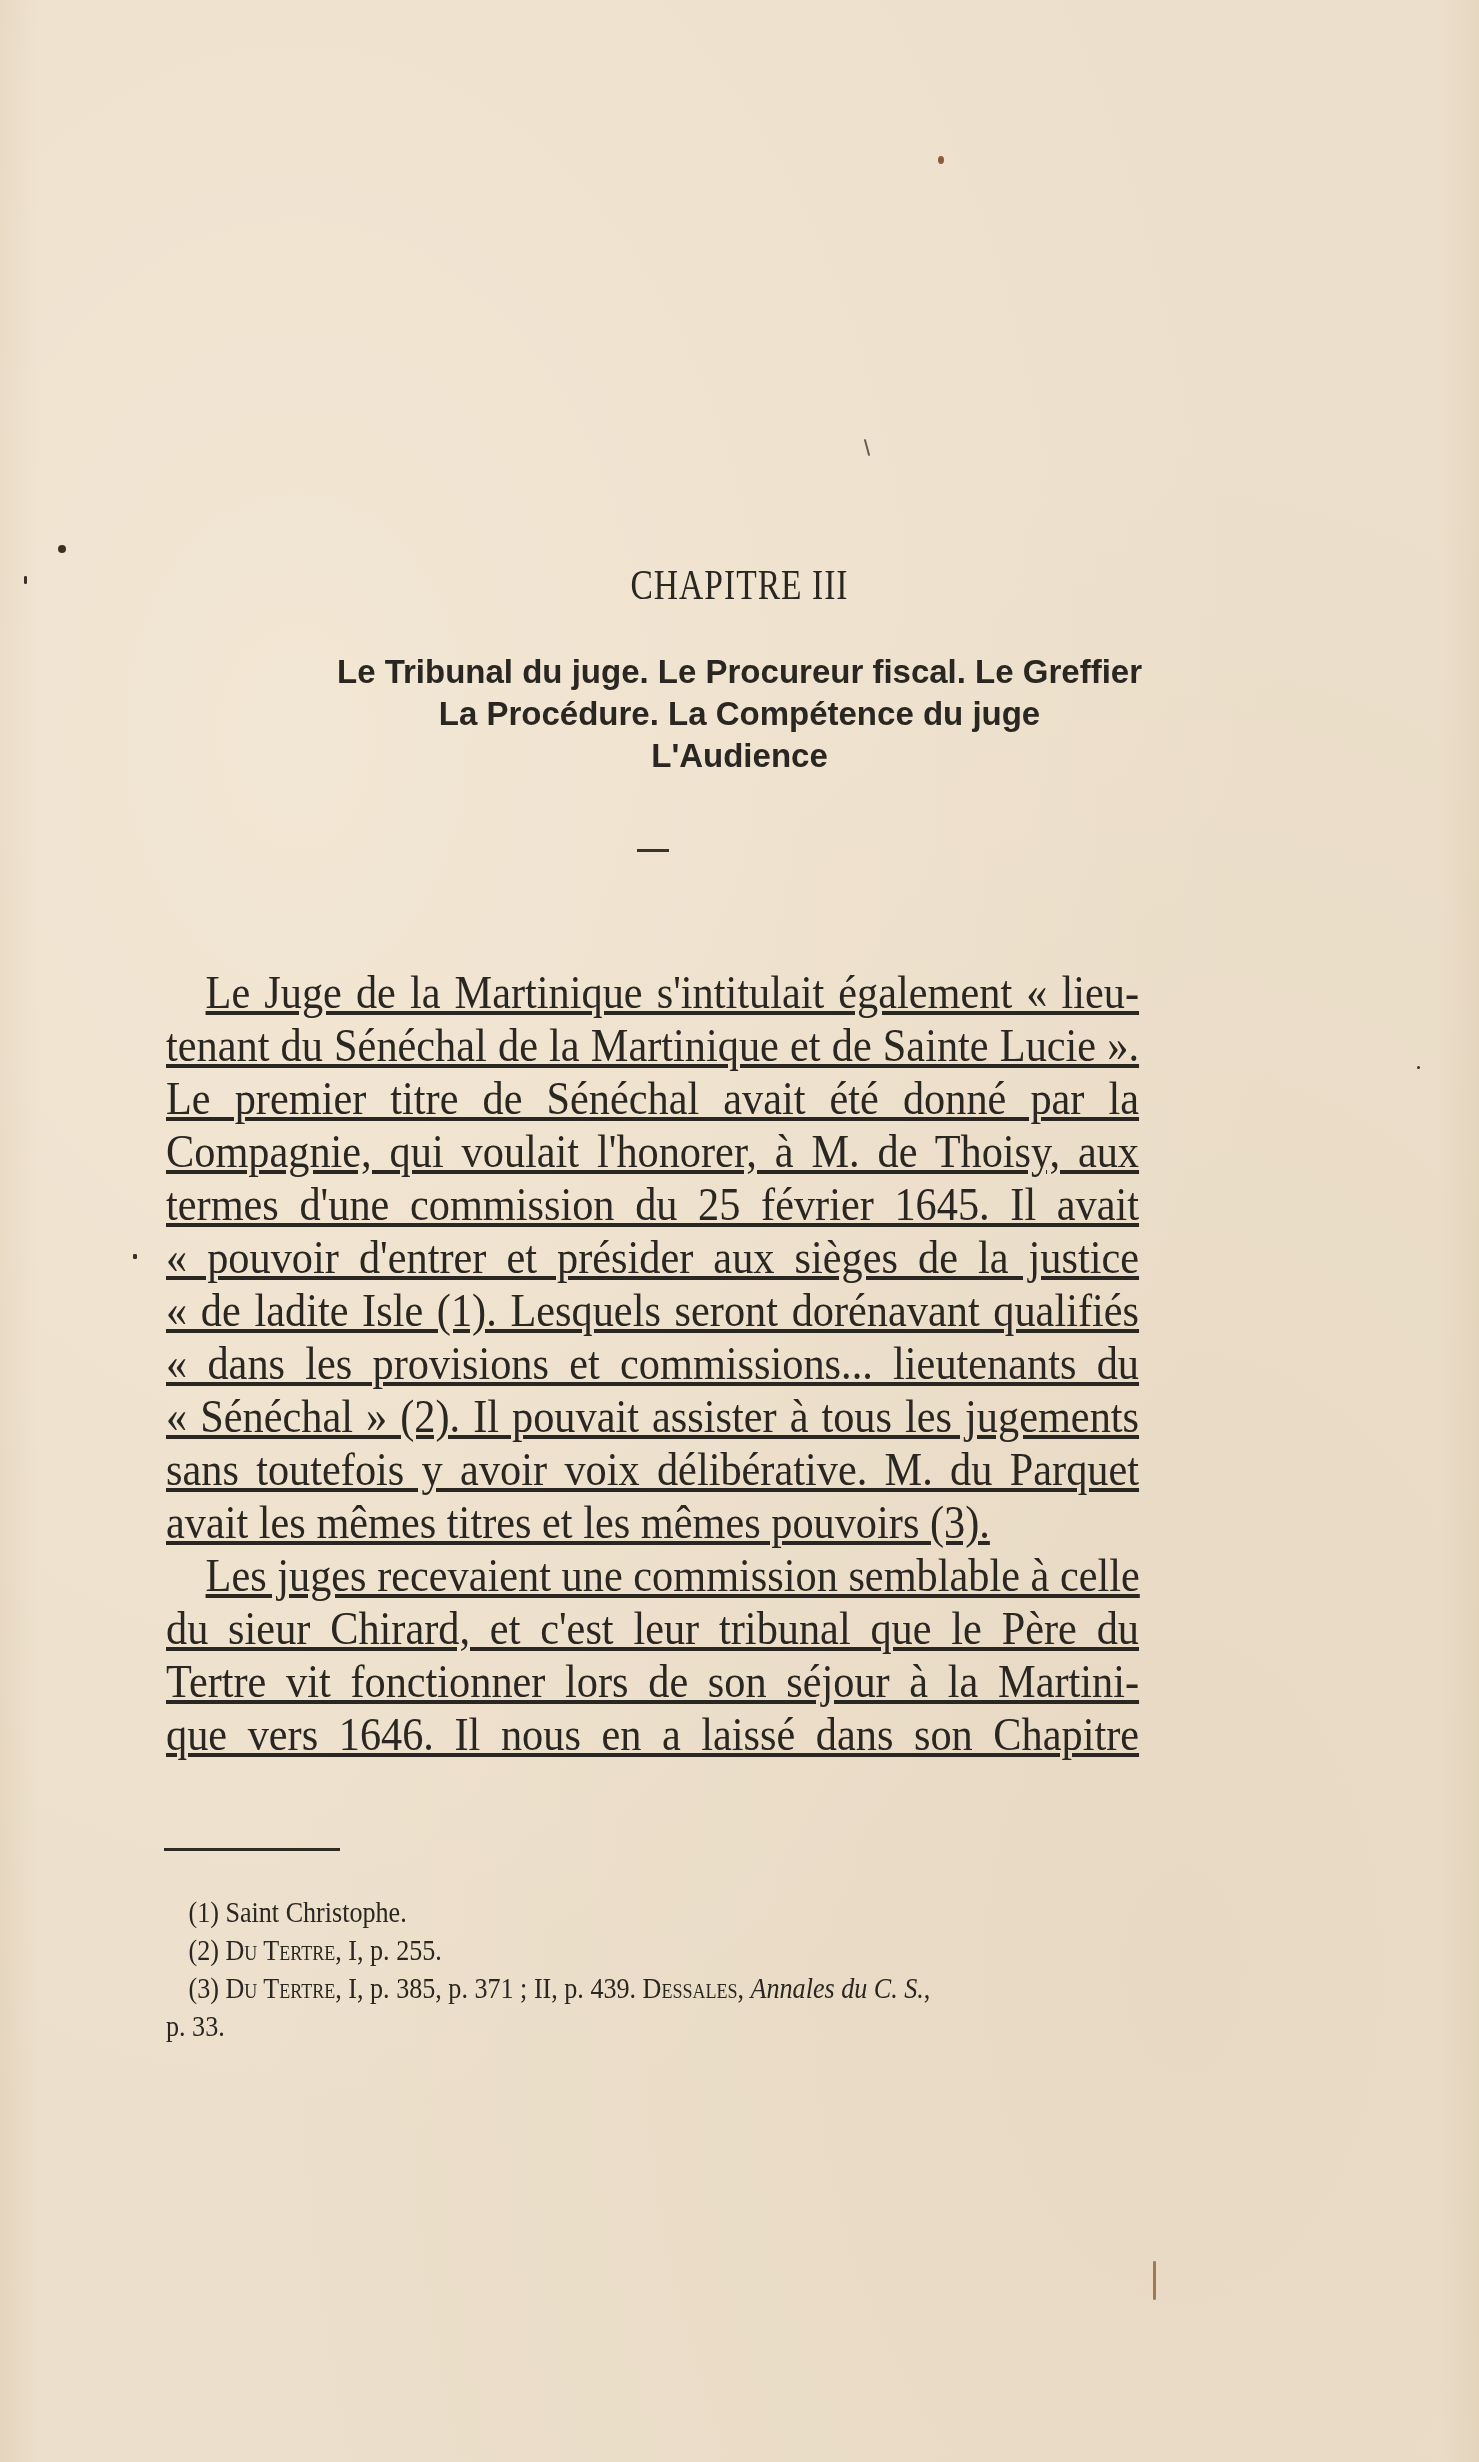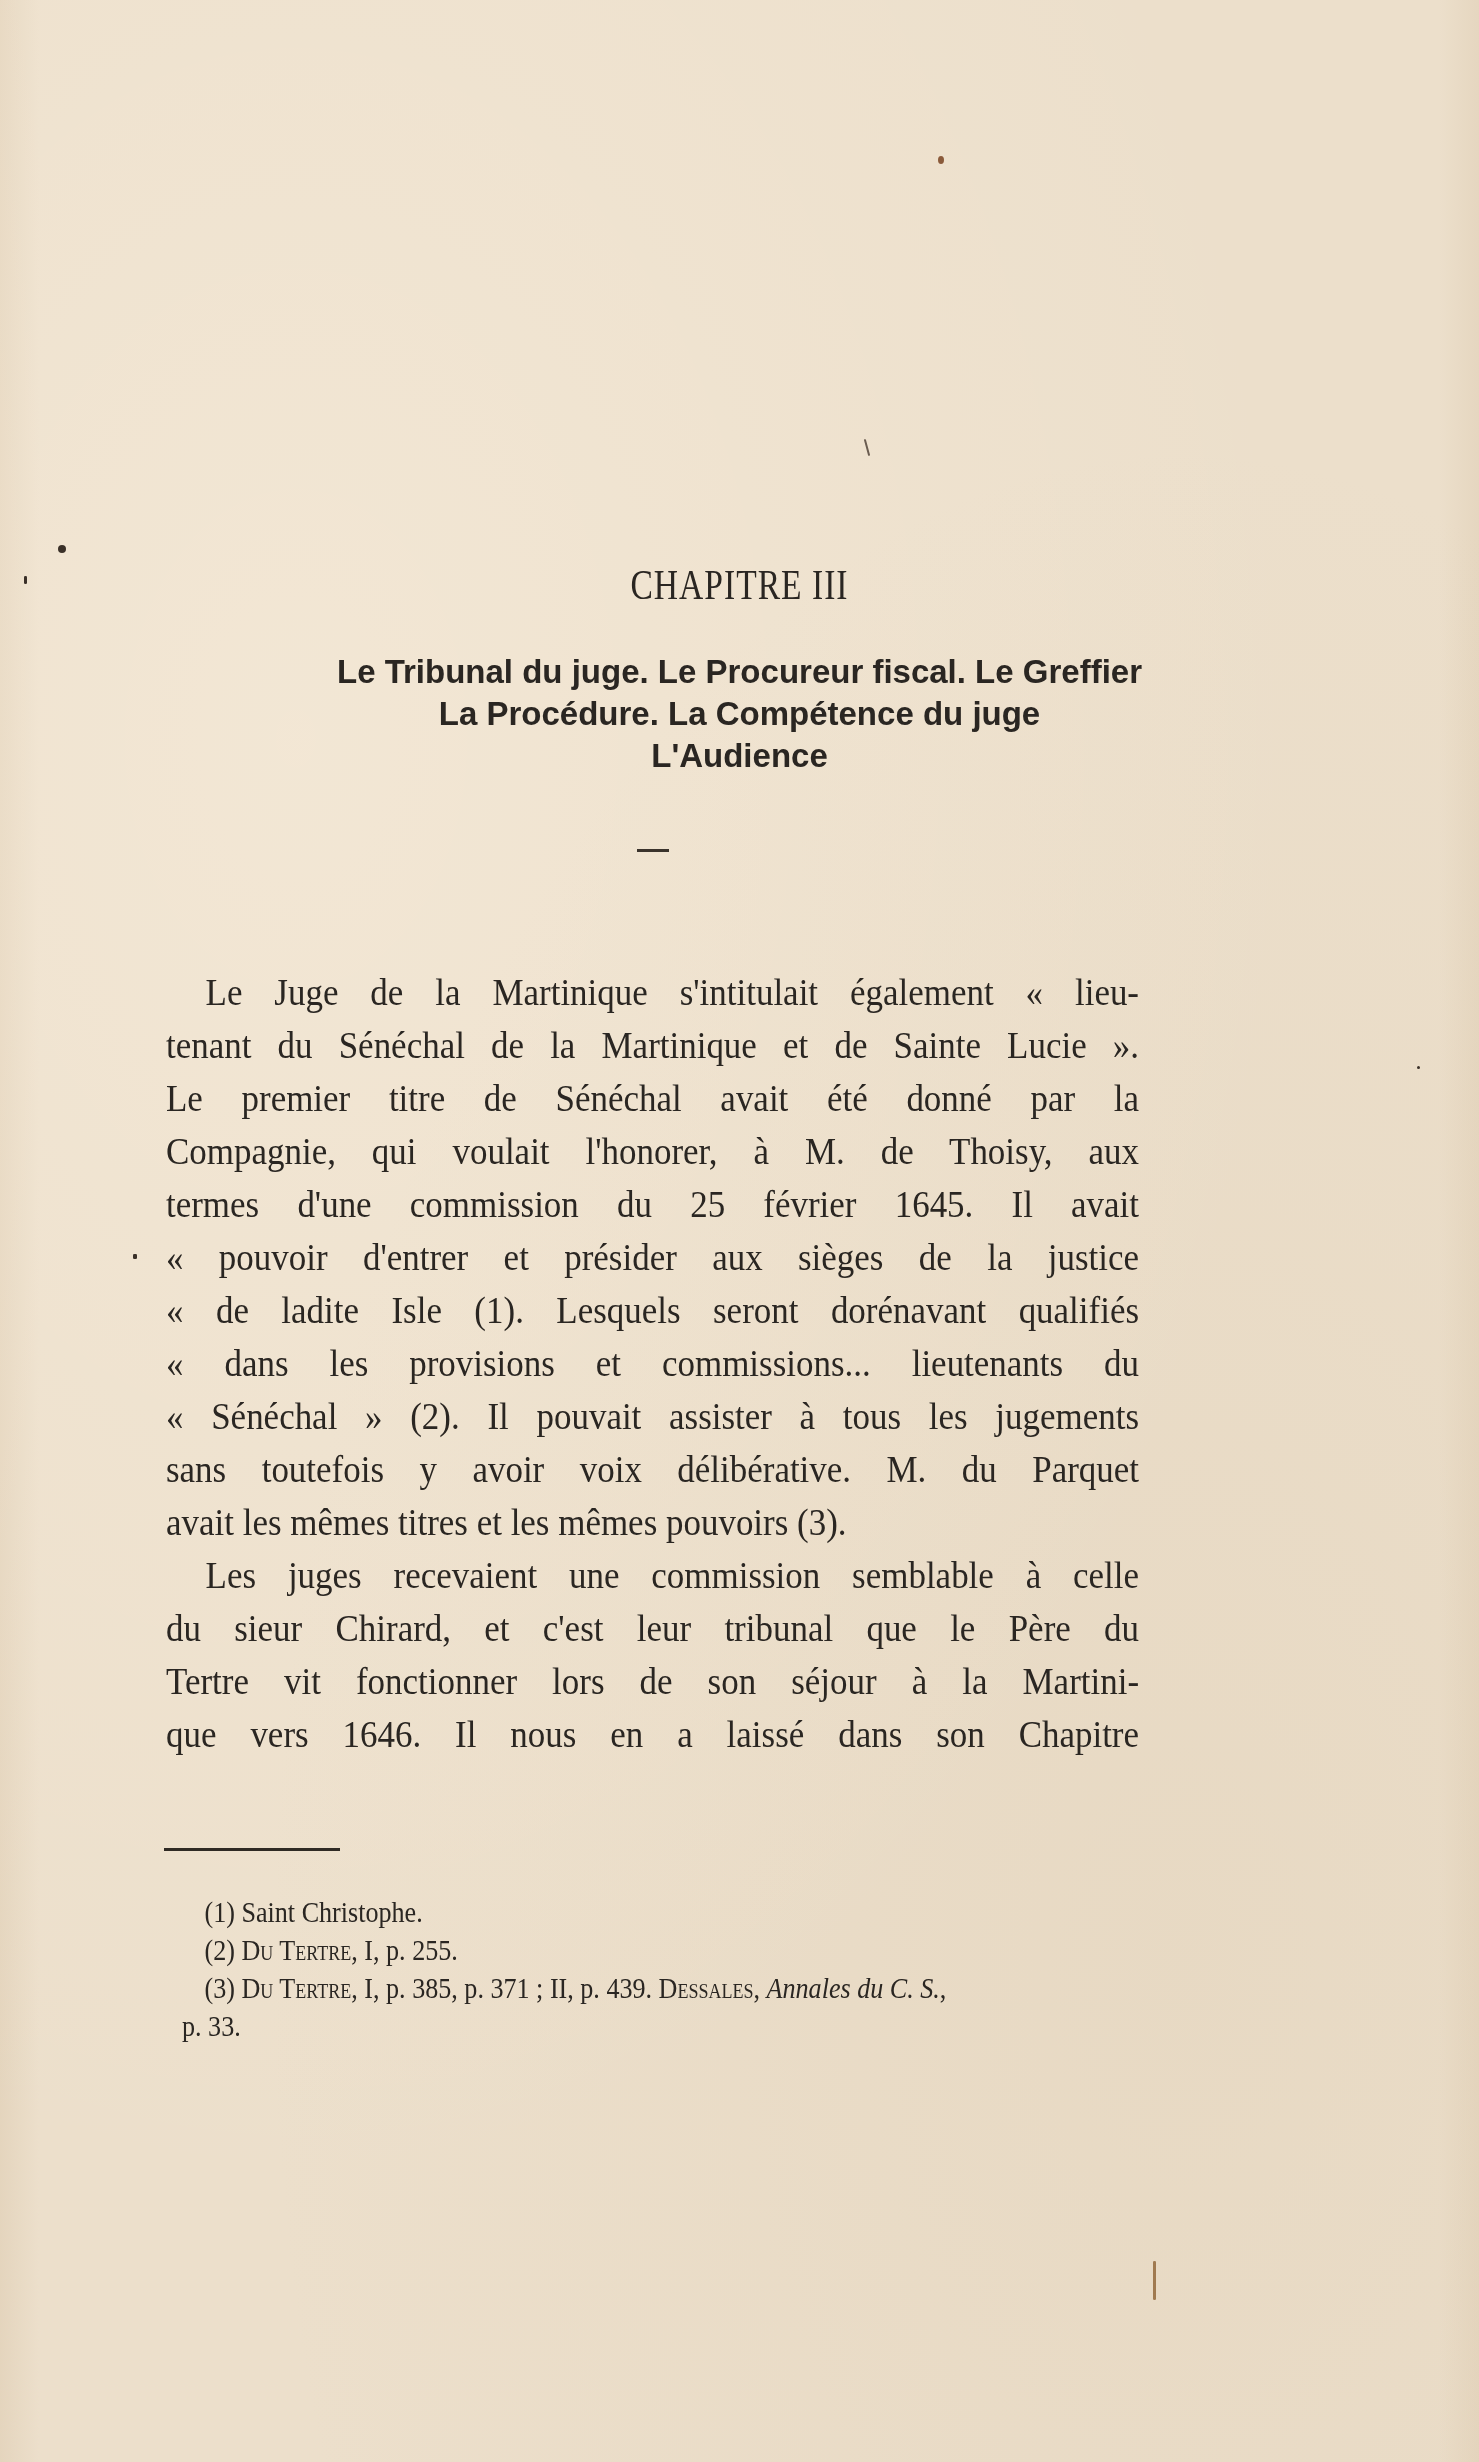--- a/index.html
+++ b/index.html
@@ -64,22 +64,23 @@
       width: 32px;
       height: 2.6px;
       background: #3a332c;
     }
     .body-text {
       position: absolute;
       top: 966px;
       left: 166px;
       width: 973px;
       font-family: "Liberation Serif", serif;
-      font-size: 38px;
+      font-size: 46px;
       line-height: 53px;
+      text-decoration: underline;
     }
     .body-text .line {
       display: block;
       white-space: nowrap;
       text-align: justify;
       text-align-last: justify;
       height: 53px;
       transform: scaleX(0.92);
       transform-origin: left center;
       width: 108.7%;
@@ -95,21 +96,21 @@
       position: absolute;
       top: 1848px;
       left: 164px;
       width: 176px;
       height: 2.6px;
       background: #2f2a24;
     }
     .footnotes {
       position: absolute;
       top: 1893px;
-      left: 182px;
+      left: 166px;
       width: 973px;
       font-family: "Liberation Serif", serif;
       font-size: 29px;
       line-height: 38px;
     }
     .footnotes .fn {
       white-space: nowrap;
       transform: scaleX(0.9);
       transform-origin: left center;
     }

